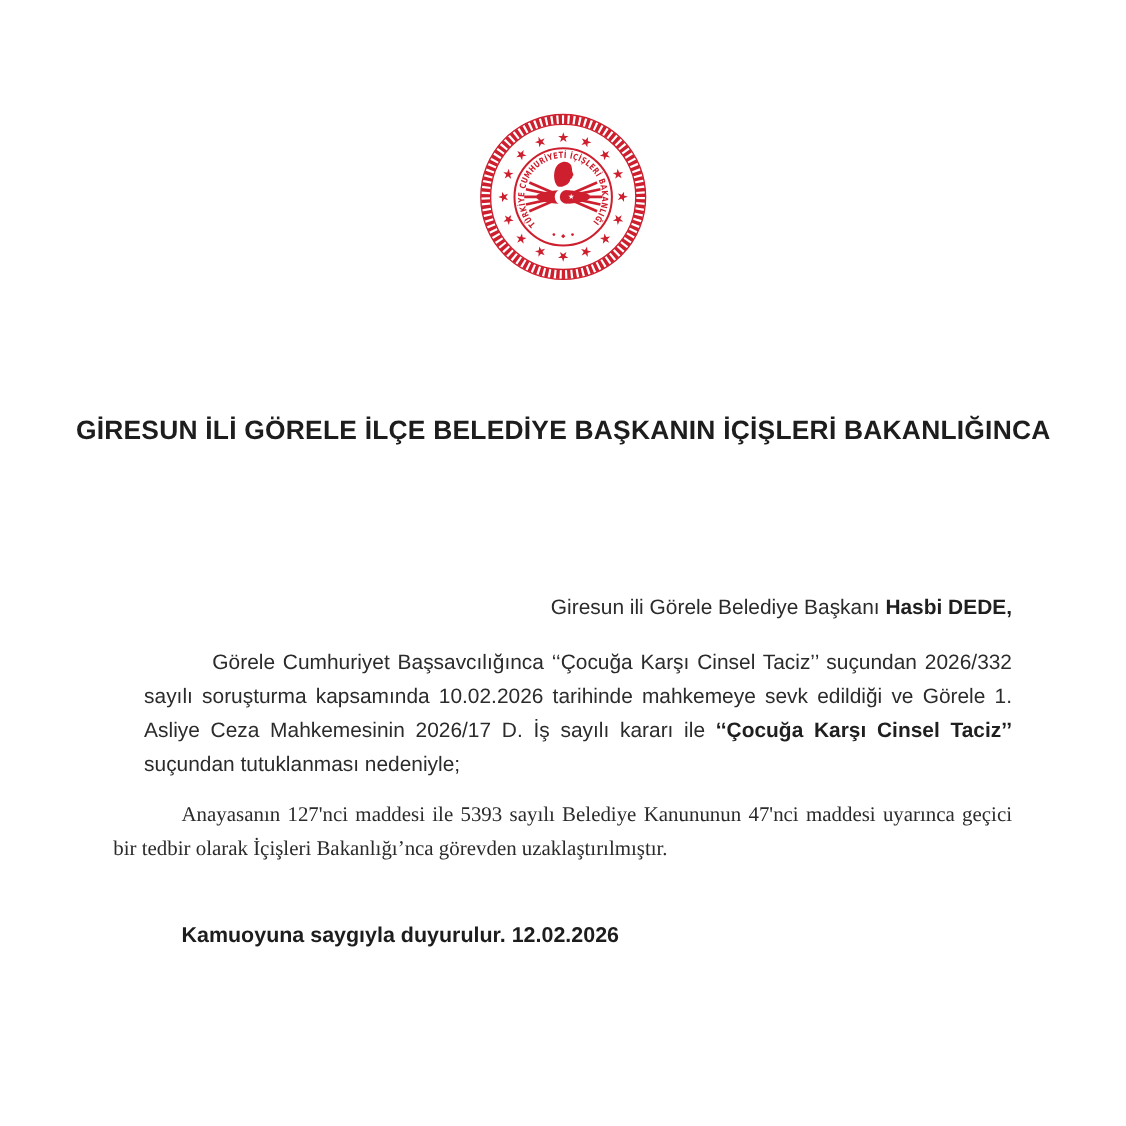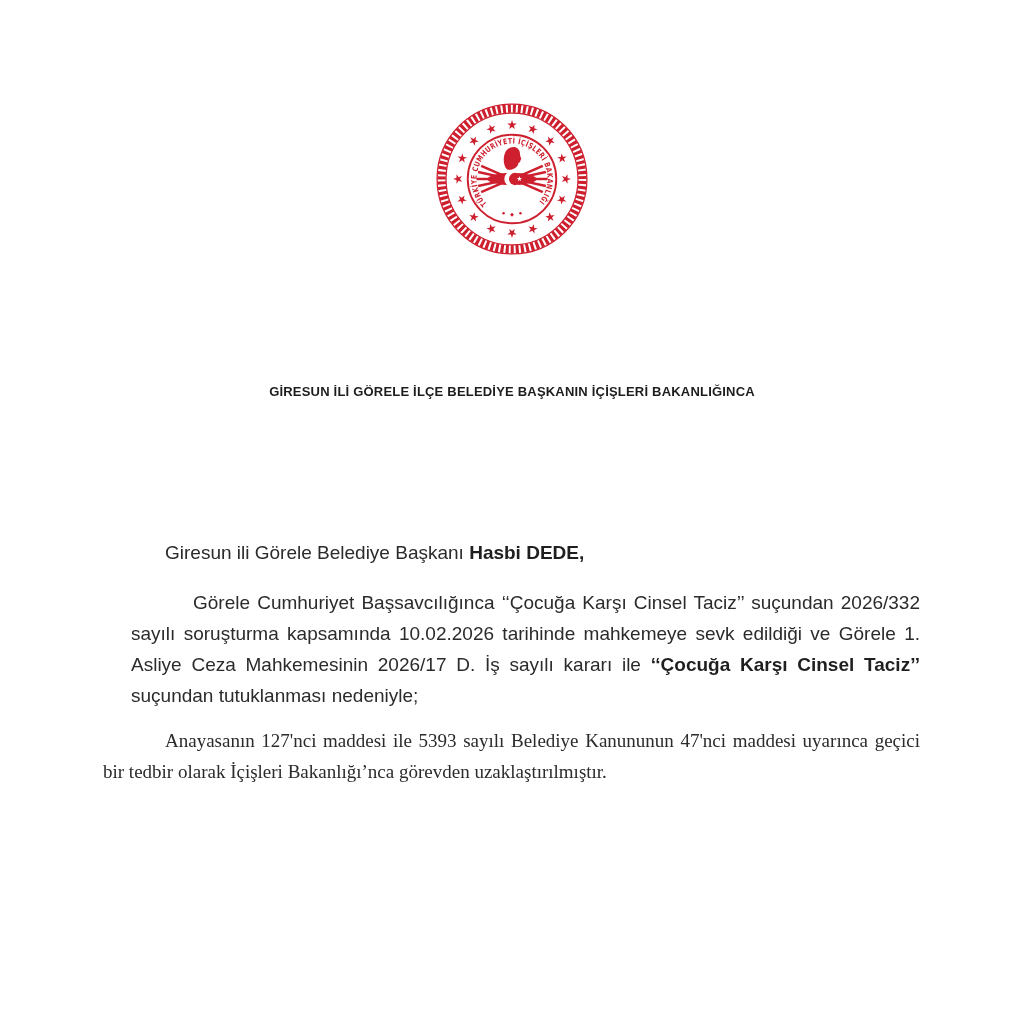--- a/index.html
+++ b/index.html
@@ -22,40 +22,40 @@
     height: 154px;
   }
   .seal svg { width: 100%; height: 100%; display: block; }
   .doc-title {
     position: absolute;
     top: 366px;
     left: 0;
     right: 0;
     text-align: center;
     font-weight: bold;
-    font-size: 13px;
+    font-size: 24px;
     line-height: 52px;
     color: #1d1d1d;
     letter-spacing: 0.2px;
   }
   .doc-title .title-line { white-space: nowrap; }
   .content {
     position: absolute;
     left: 103px;
     right: 104px;
     top: 537px;
     font-size: 19px;
     line-height: 31px;
     color: #2b2b2b;
   }
   .par {
     text-indent: 62px;
     text-align: justify;
   }
-  .par-intro { margin-bottom: 19px; text-align: left; }
+  .par-intro { margin-bottom: 19px; text-align: right; }
   .par-2 { margin-bottom: 14px; margin-left: 28px; }
   .par-3 { margin-bottom: 48px; font-family: Liberation Serif, serif; }
   .closing {
     font-weight: bold;
     color: #1d1d1d;
     text-indent: 62px;
     font-size: 19.5px;
   }
   .bold-run { font-weight: bold; color: #1f1f1f; }
 </style>
@@ -134,15 +134,16 @@
     <div class="title-line">GİRESUN İLİ GÖRELE İLÇE BELEDİYE BAŞKANIN İÇİŞLERİ BAKANLIĞINCA</div>
   </div>
 
   <div class="content">
     <p class="par par-intro"><span>Giresun ili Görele Belediye Başkanı </span><span class="bold-run">Hasbi DEDE,</span></p>
 
     <p class="par par-2"><span>Görele Cumhuriyet Başsavcılığınca ‘‘Çocuğa Karşı Cinsel Taciz’’ suçundan 2026/332 sayılı soruşturma kapsamında 10.02.2026 tarihinde mahkemeye sevk edildiği ve Görele 1. Asliye Ceza Mahkemesinin 2026/17 D. İş sayılı kararı ile </span><span class="bold-run">‘‘Çocuğa Karşı Cinsel Taciz’’</span><span> suçundan tutuklanması nedeniyle;</span></p>
 
     <p class="par par-3">Anayasanın 127'nci maddesi ile 5393 sayılı Belediye Kanununun 47'nci maddesi uyarınca geçici bir tedbir olarak İçişleri Bakanlığı’nca görevden uzaklaştırılmıştır.</p>
 
+    <p class="closing">Kamuoyuna saygıyla duyurulur. 12.02.2026</p>
   </div>
 
 </div>
 
 </body></html>

